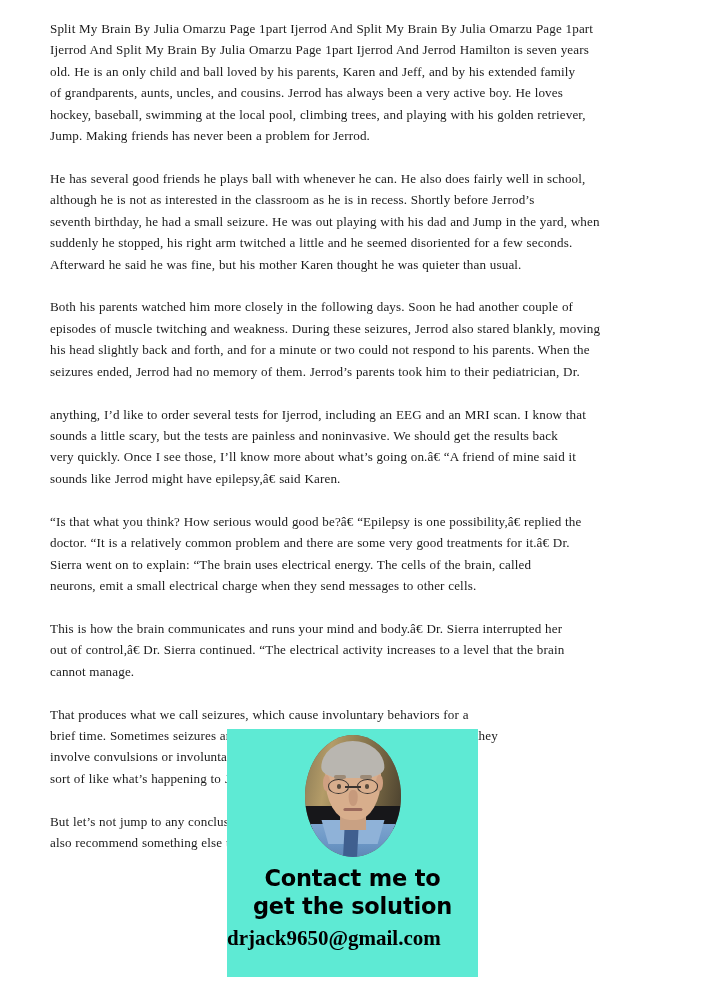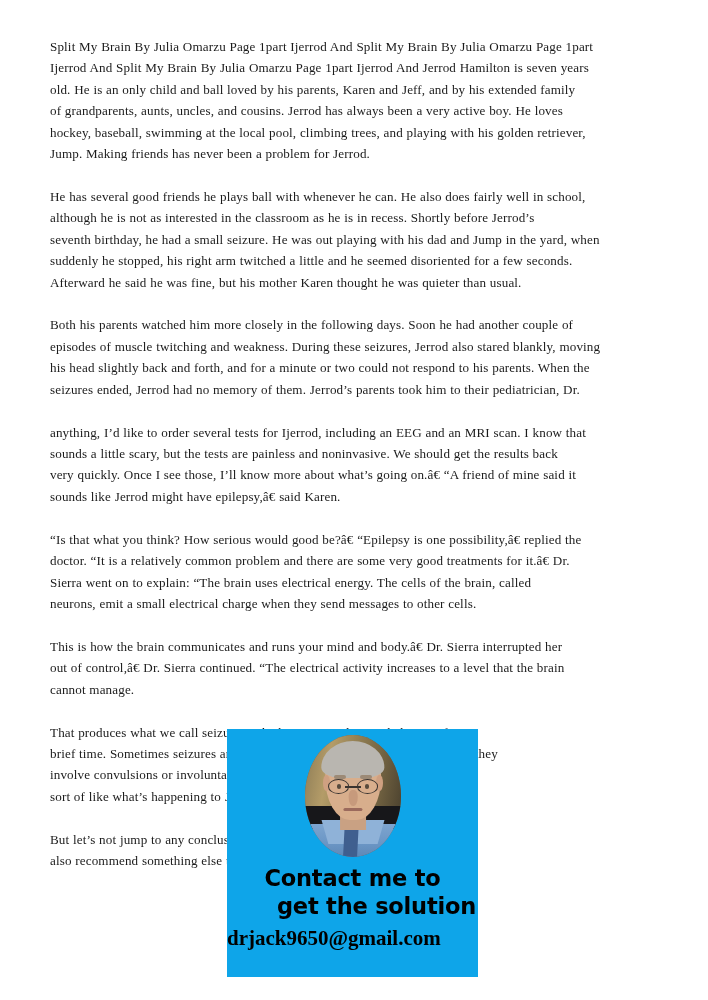--- a/index.html
+++ b/index.html
@@ -17,21 +17,21 @@
     -webkit-font-smoothing: antialiased;
   }
 
   #doc {
     position: absolute;
     left: 0;
     top: 0;
     width: 708px;
     height: 1000px;
     box-sizing: border-box;
-    padding: 36px 28px 0 50px;
+    padding: 18px 28px 0 50px;
   }
 
   .para {
     margin: 0 0 21.5px 0;
     font-size: 13.1px;
     line-height: 21.4px;
     text-align: left;
     color: #1b1b1b;
     letter-spacing: 0.01em;
     word-spacing: 0.02em;
@@ -192,21 +192,21 @@
     position: absolute;
     left: 0;
     width: 100%;
     text-align: center;
     font-family: "DejaVu Sans", "Liberation Sans", sans-serif;
     font-weight: bold;
     color: #000000;
     letter-spacing: -0.2px;
   }
   .promo-line-1 { top: 136px; font-size: 22.5px; line-height: 26px; }
-  .promo-line-2 { top: 164px; font-size: 22.5px; line-height: 26px; padding-left: 24px; }
+  .promo-line-2 { top: 164px; font-size: 22.5px; line-height: 26px; }
   .promo-email {
     position: absolute;
     left: 0;
     top: 196px;
     width: 100%;
     text-align: left;
     font-family: "Liberation Serif", "DejaVu Serif", serif;
     font-weight: bold;
     font-size: 21px;
     line-height: 26px;
@@ -261,21 +261,21 @@
       <span class="ln">brief time. Sometimes seizures are mild and affect consciousness. Other times they</span>
       <span class="ln">involve convulsions or involuntary movements of each other. “That sounds</span>
       <span class="ln">sort of like what’s happening to Jerrod.</span>
     </p>
     <p class="para">
       <span class="ln">But let’s not jump to any conclusions yet.” Dr. Sierra paused. “I would</span>
       <span class="ln">also recommend something else that many families find helpful.</span>
     </p>
   </div>
 
-<div id="promo" style="background: #0ea5e9;">
+<div id="promo" style="background: #5eead4;">
   <div class="promo-photo-wrap">
     <div class="promo-photo">
       <div class="ph-wall"></div>
       <div class="ph-band"></div>
       <div class="ph-shirt"></div>
       <div class="ph-collarL"></div>
       <div class="ph-collarR"></div>
       <div class="ph-tie"></div>
       <div class="ph-neck"></div>
       <div class="ph-head"></div>

